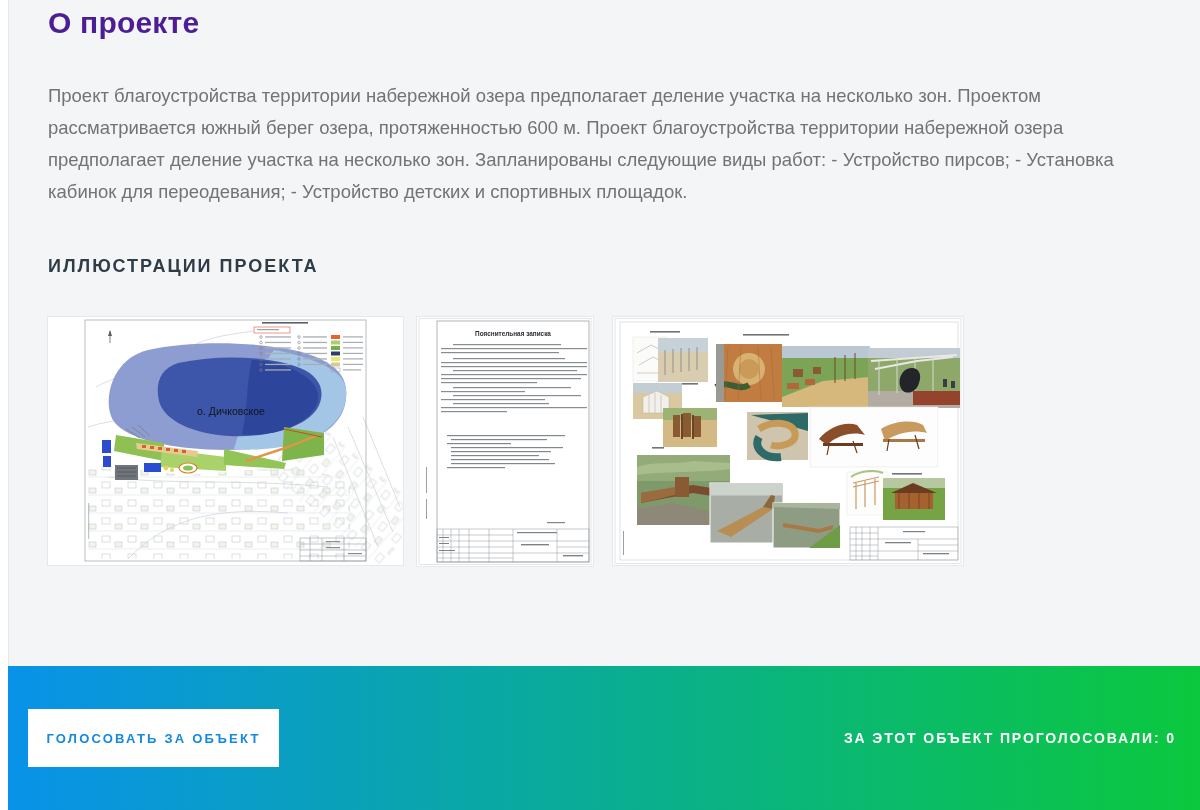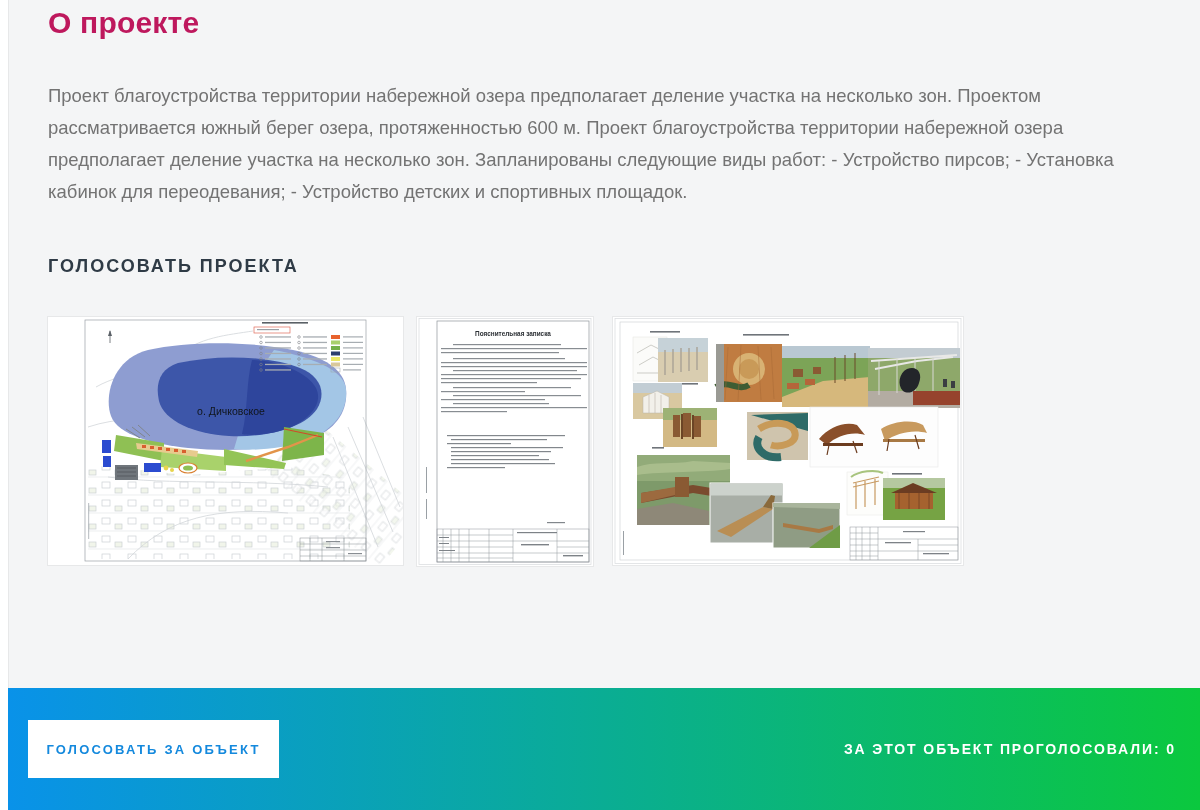--- a/index.html
+++ b/index.html
@@ -13,21 +13,21 @@
     margin-left: 8px;
     height: 810px;
     background: #f4f5f6;
     display: flex; flex-direction: column;
     box-shadow: inset 1px 0 0 rgba(0,0,0,0.05);
   }
   .content { padding: 6px 40px 0 40px; }
   .page-title {
     margin: 0;
     font-size: 30px; line-height: 34px; font-weight: 700;
-    color: #be185d; letter-spacing: 0.2px;
+    color: #4c1d95; letter-spacing: 0.2px;
   }
   .description {
     margin: 40px 0 0 0;
     max-width: 1108px;
     font-size: 18.5px; line-height: 32px;
     color: #737373;
   }
   .ill-heading {
     margin: 46px 0 0 0;
     font-size: 18px; line-height: 24px; font-weight: 700;
@@ -40,21 +40,21 @@
     background: #22c55e;
     box-shadow: 0 0 0 1px rgba(0,0,0,0.05);
     cursor: pointer;
     font-size: 0;
   }
   .thumb svg { display: block; }
   .thumb-note { margin-left: 14px; }
   .thumb-collage { margin-left: 20px; }
   .vote-bar {
     margin-top: auto;
-    height: 122px;
+    height: 144px;
     background: linear-gradient(90deg, #0992e9 0%, #0bc83e 100%);
     display: flex; align-items: center; justify-content: space-between;
     padding: 0 24px 0 20px;
   }
   .vote-button {
     width: 251px; height: 58px;
     background: #ffffff; border: none; border-radius: 0;
     color: #1489dd;
     font-family: "Liberation Sans", sans-serif;
     font-size: 13px; font-weight: 700; letter-spacing: 2.2px;
@@ -69,21 +69,21 @@
   }
   svg text { font-family: "Liberation Sans", sans-serif; }
 </style>
 </head>
 <body>
 
 <div class="page">
   <main class="content">
     <h1 class="page-title">О проекте</h1>
     <p class="description">Проект благоустройства территории набережной озера предполагает деление участка на несколько зон. Проектом рассматривается южный берег озера, протяженностью 600 м. Проект благоустройства территории набережной озера предполагает деление участка на несколько зон. Запланированы следующие виды работ: - Устройство пирсов; - Установка кабинок для переодевания; - Устройство детских и спортивных площадок.</p>
-    <h2 class="ill-heading">ГОЛОСОВАТЬ ПРОЕКТА</h2>
+    <h2 class="ill-heading">ИЛЛЮСТРАЦИИ ПРОЕКТА</h2>
 
     <div class="thumbs">
 
       <figure class="thumb thumb-map">
         <svg width="355" height="248" viewBox="0 0 355 248">
           <defs>
             <pattern id="houses" width="26" height="18" patternUnits="userSpaceOnUse">
               <rect x="2" y="3" width="8" height="6" fill="#ffffff" stroke="#c3c8cc" stroke-width="0.7"></rect>
               <rect x="15" y="9" width="7" height="5" fill="#eef3e6" stroke="#c3c8cc" stroke-width="0.7"></rect>
               <line x1="0" y1="16" x2="26" y2="16" stroke="#d9dcdf" stroke-width="0.6"></line>

